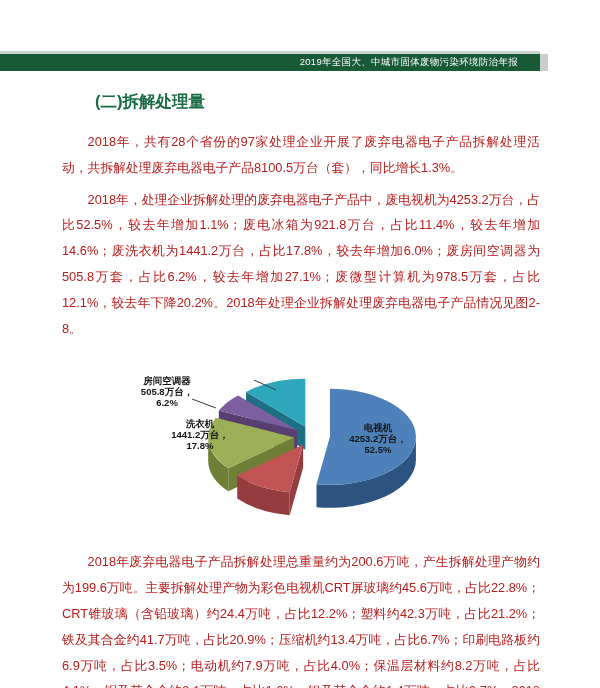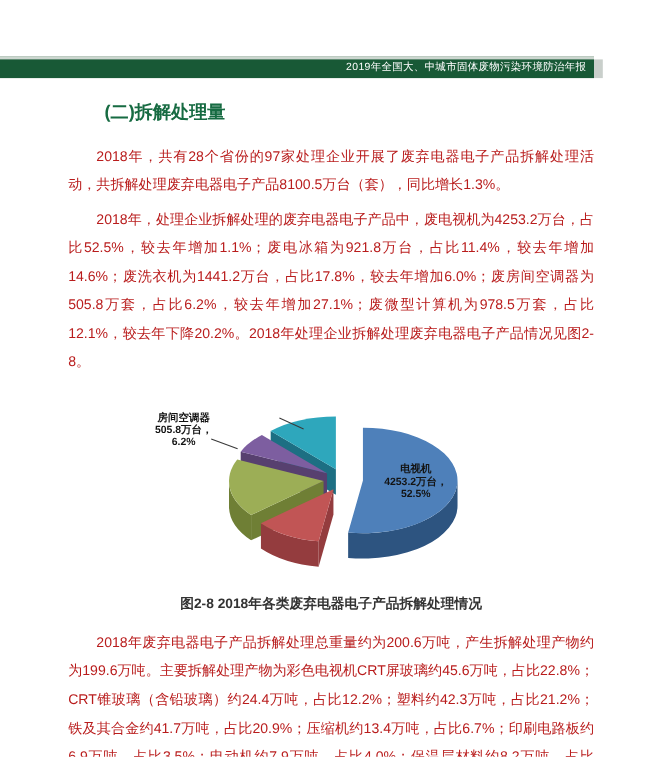--- a/index.html
+++ b/index.html
@@ -11,21 +11,21 @@
   .page{position:relative;width:600px;height:688px;background:#fff;}
   
   .banner-wrap{margin-top:51px;width:548px;}
   .banner{
     width:540px;height:17px;background:#185936;border-top:3px solid #ccd6cf;
     position:relative;
   }
   .banner:after{content:"";position:absolute;right:-8px;top:0;width:8px;height:17px;background:#c9cfcb;}
   .banner-title{
     display:block;height:17px;line-height:16px;color:#ffffff;font-size:9.5px;
-    text-align:right;padding-right:7px;letter-spacing:0.3px;
+    text-align:right;padding-right:22px;letter-spacing:0.3px;
   }
   
   .content{padding:0 60px 0 62px;}
   .section-heading{
     margin:20px 0 16px 33px;font-size:16.5px;font-weight:bold;color:#176b42;
   }
   .para{
     margin:6px 0 0 0;font-size:12.8px;line-height:25.8px;text-align:justify;
     text-indent:2em;color:#b91c1c;
   }
@@ -79,25 +79,29 @@
             <path d="M189.68,148.15 A86,48 0 0 1 137.21,131.57 L137.21,154.57 A86,48 0 0 0 189.68,171.15 Z" fill="#943c3e"></path>
             <path d="M203.13,100.74 L189.68,148.15 A86,48 0 0 1 137.21,131.57 Z" fill="#c15555"></path>
             <line x1="154" y1="36" x2="176" y2="46" stroke="#3a3a3a" stroke-width="1"></line>
             <line x1="92" y1="55" x2="116" y2="64" stroke="#3a3a3a" stroke-width="1"></line>
           </svg>
       <div class="pie-label" style="left: 278px; top: 94px; text-align: center;">
             <div>电视机</div>
             <div>4253.2万台，</div>
             <div>52.5%</div>
           </div>
+          <div class="pie-label" style="left: 100px; top: 90px;">
+            <div>洗衣机</div>
+            <div>1441.2万台，</div>
+            <div>17.8%</div>
+          </div>
           <div class="pie-label" style="left: 67px; top: 47px;">
             <div>房间空调器</div>
             <div>505.8万台，</div>
             <div>6.2%</div>
           </div>
         </div>
-      <div class="figure-caption">图2-8 2018年各类废弃电器电子产品拆解处理情况</div>
     </div>
 
     <p class="para last">2018年废弃电器电子产品拆解处理总重量约为200.6万吨，产生拆解处理产物约为199.6万吨。主要拆解处理产物为彩色电视机CRT屏玻璃约45.6万吨，占比22.8%；CRT锥玻璃（含铅玻璃）约24.4万吨，占比12.2%；塑料约42.3万吨，占比21.2%；铁及其合金约41.7万吨，占比20.9%；压缩机约13.4万吨，占比6.7%；印刷电路板约6.9万吨，占比3.5%；电动机约7.9万吨，占比4.0%；保温层材料约8.2万吨，占比4.1%；铜及其合金约3.1万吨，占比1.6%；铝及其合金约1.4万吨，占比0.7%。2018年废弃电器电子产品拆解处理产物情况见图2-9。</p>
 
   </div>
 </div>
 
 </body></html>

